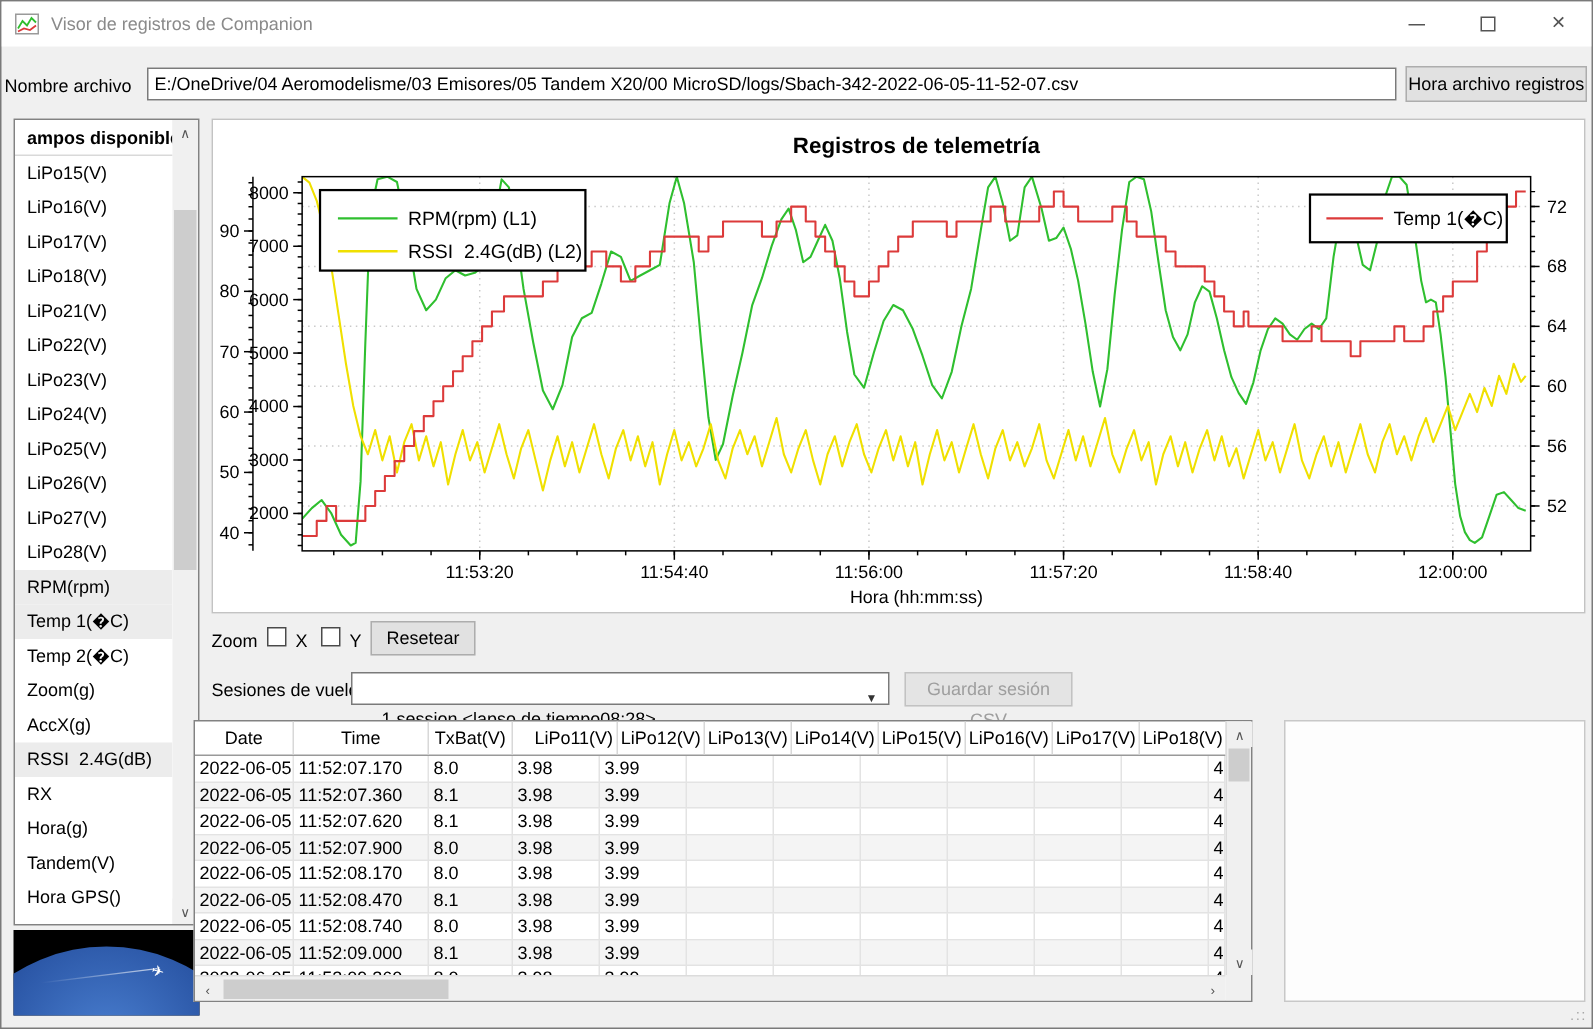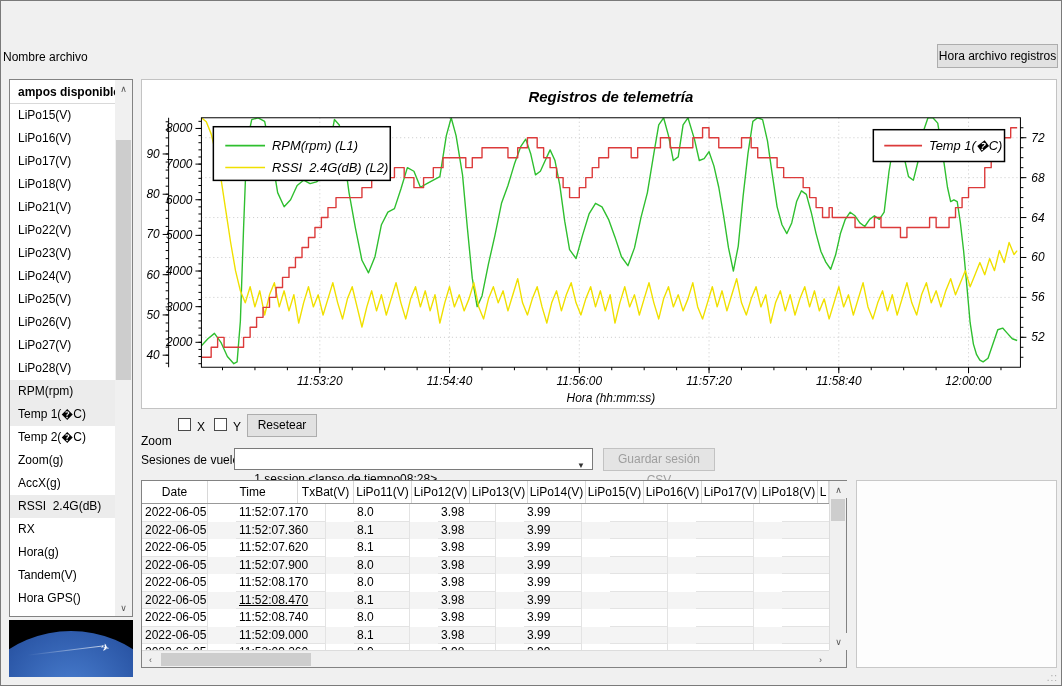--- a/index.html
+++ b/index.html
@@ -37,57 +37,75 @@
     color:#555;font-size:9px;background:#f0f0f0;}
   .sthumb{position:absolute;left:1px;right:1px;background:#cdcdcd;}
   
   .globe{position:absolute;left:8px;top:619px;width:124px;height:57px;background:#000;overflow:hidden;}
   .earth{position:absolute;width:230px;height:230px;border-radius:50%;left:50%;transform:translateX(-50%);top:11px;
     background:radial-gradient(circle at 50% 28%, #4a7fd0 0%, #2c58a8 35%, #16377a 65%, #0a2150 100%);}
   .flightline{position:absolute;left:18px;top:30px;width:78px;height:1px;
     background:linear-gradient(to right, rgba(255,255,255,0), rgba(255,255,255,.7));transform:rotate(-7deg);}
   .plane{position:absolute;left:92px;top:22px;color:#fff;font-size:10px;transform:rotate(14deg);}
   
-  .chart{position:absolute;left:140px;top:78px;width:916px;height:330px;background:#fff;border:1px solid #c3c3c3;font-style:italic;}
+  .chart{position:absolute;left:140px;top:78px;width:916px;height:330px;background:#fff;border:1px solid #c3c3c3;}
   .grid{stroke:#c9c9c9;stroke-dasharray:1 3;stroke-width:1;fill:none;}
   .tk{stroke:#000;stroke-width:1;}
   .tl{font-family:"Liberation Sans",sans-serif;font-size:12px;fill:#000;}
   .ll{font-family:"Liberation Sans",sans-serif;font-size:13px;fill:#000;white-space:pre;}
   
   .cb{position:absolute;width:13px;height:13px;background:#fff;border:1px solid #4a4a4a;}
   .combo{position:absolute;left:233px;top:447px;width:359px;height:22px;background:#fff;border:1px solid #7a7a7a;
     line-height:20px;padding-left:6px;white-space:pre;}
   .combo .arr{position:absolute;right:7px;top:7px;font-size:8px;color:#333;}
   
-  .dtable{position:absolute;left:140px;top:479px;width:706px;height:188px;background:#fff;border:1px solid #828282;}
+  .dtable{position:absolute;left:128px;top:479px;width:706px;height:188px;background:#fff;border:1px solid #828282;}
   .thead{position:absolute;left:0;top:0;display:flex;height:23px;border-bottom:1px solid #999;}
   .th{flex:none;height:22px;line-height:22px;text-align:center;border-right:1px solid #d8d8d8;
     overflow:hidden;white-space:pre;}
   .tbody{position:absolute;left:0;top:23px;width:687px;height:147px;overflow:hidden;}
-  .tr{display:flex;height:17.5px;background:#fff;gap:28px;}
+  .tr{display:flex;height:17.5px;background:#fff;}
   .tr.alt{background:#f4f4f4;}
   .td{flex:none;height:17.5px;line-height:17px;padding-left:3px;border-right:1px solid #e3e3e3;
     border-bottom:1px solid #e3e3e3;overflow:hidden;white-space:pre;}
   .tb-vscroll{position:absolute;right:0;top:0;width:17px;height:169px;background:#f0f0f0;border-left:1px solid #dcdcdc;}
   .tb-hscroll{position:absolute;left:0;bottom:0;height:17px;width:687px;background:#f0f0f0;border-top:1px solid #dcdcdc;}
   .harrow{position:absolute;top:0;width:17px;height:17px;display:flex;align-items:center;justify-content:center;
     color:#555;font-size:9px;}
   .hthumb{position:absolute;top:2px;height:13px;background:#cdcdcd;}
   .corner{position:absolute;right:0;bottom:0;width:17px;height:17px;background:#f0f0f0;}
   
   .rpanel{position:absolute;left:855px;top:479px;width:201px;height:188px;background:#fdfdfd;border:1px solid #c8c8c8;}
   .grip{position:absolute;right:3px;bottom:2px;color:#a8a8a8;font-size:10px;letter-spacing:1px;}
 </style>
 </head>
 <body>
 
 <div class="window">
 
+  <div class="titlebar">
+    <span class="app-icon">
+      <svg width="16" height="16" viewBox="0 0 16 16">
+        <rect x="0.5" y="1.5" width="15" height="13" fill="#fff" stroke="#9a9a9a"></rect>
+        <polyline points="2,11 5,6 8,9 11,4 14,7" fill="none" stroke="#2fbf2f" stroke-width="1.2"></polyline>
+        <polyline points="2,13 6,11 10,12 14,9" fill="none" stroke="#dc3a3a" stroke-width="1.2"></polyline>
+      </svg>
+    </span>
+    <span class="wtitle">Visor de registros de Companion</span>
+    <div class="wbtn min">
+        <div class="minbar"></div>
+      </div>
+    <div class="wbtn max">
+        <div class="maxbox"></div>
+      </div>
+    <div class="wbtn close">×</div>
+  </div>
 
   <span class="lbl" style="left:2px;top:49px;">Nombre archivo</span>
+  <input class="filepath" value="E:/OneDrive/04 Aeromodelisme/03 Emisores/05 Tandem X20/00 MicroSD/logs/Sbach-342-2022-06-05-11-52-07.csv" style="">
   <div class="btn open">Hora archivo registros</div>
 
   <div class="sidebar">
     <div class="sb-header">ampos disponible</div>
     <div class="sb-items">
         <div class="sb-item">LiPo15(V)</div>
         <div class="sb-item">LiPo16(V)</div>
         <div class="sb-item">LiPo17(V)</div>
         <div class="sb-item">LiPo18(V)</div>
         <div class="sb-item">LiPo21(V)</div>
@@ -315,40 +333,40 @@
         <line x1="82" y1="66" x2="122" y2="66" stroke="#2fbf2f" stroke-width="1.6"></line>
         <text class="ll" x="129" y="70.5">RPM(rpm) (L1)</text>
         <line x1="82" y1="88" x2="122" y2="88" stroke="#f0e000" stroke-width="1.6"></line>
         <text class="ll" x="129" y="92.5">RSSI  2.4G(dB) (L2)</text>
         <rect x="734" y="50" width="132" height="32" fill="#fff" stroke="#000" stroke-width="1.5"></rect>
         <line x1="745" y1="66" x2="783" y2="66" stroke="#dc3a3a" stroke-width="1.6"></line>
         <text class="ll" x="790" y="70.5">Temp 1(�C)</text>
       </svg>
   </div>
 
-  <span class="lbl" style="left:140px;top:419px;margin-top:14px;">Zoom</span>
+  <span class="lbl" style="left:140px;top:419px;">Zoom</span>
   <span class="cb" style="left:177px;top:417px;"></span>
   <span class="lbl" style="left:196px;top:419px;">X</span>
   <span class="cb" style="left:213px;top:417px;"></span>
   <span class="lbl" style="left:232px;top:419px;">Y</span>
   <div class="btn reset">Resetear</div>
 
   <span class="lbl" style="left:140px;top:452px;">Sesiones de vuelo</span>
   <div class="combo">
     <span>1 session &lt;lapso de tiempo08:28&gt;</span>
     <span class="arr">▼</span>
   </div>
   <div class="btn save">Guardar sesión CSV</div>
 
   <div class="dtable">
     <div class="thead">
         <div class="th" style="width: 66px;">Date</div>
         <div class="th" style="width: 90px;">Time</div>
         <div class="th" style="width: 56px;">TxBat(V)</div>
-        <div class="th" style="width: 58px;">LiPo11(V)</div>
+        <div class="th" style="width: 58px; margin-left: 12px;">LiPo11(V)</div>
         <div class="th" style="width: 58px;">LiPo12(V)</div>
         <div class="th" style="width: 58px;">LiPo13(V)</div>
         <div class="th" style="width: 58px;">LiPo14(V)</div>
         <div class="th" style="width: 58px;">LiPo15(V)</div>
         <div class="th" style="width: 58px;">LiPo16(V)</div>
         <div class="th" style="width: 58px;">LiPo17(V)</div>
         <div class="th" style="width: 58px;">LiPo18(V)</div>
         <div class="th" style="width: 11px;">L</div>
       </div>
     <div class="tbody">
@@ -417,21 +435,21 @@
           <div class="td" style="width: 58px;"></div>
           <div class="td" style="width: 58px;"></div>
           <div class="td" style="width: 58px;"></div>
           <div class="td" style="width: 58px;"></div>
           <div class="td" style="width: 58px;"></div>
           <div class="td" style="width: 58px;"></div>
           <div class="td" style="width: 11px;">4</div>
         </div>
         <div class="tr alt">
           <div class="td" style="width: 66px;">2022-06-05</div>
-          <div class="td" style="width: 90px; text-decoration: underline;">11:52:08.470</div>
+          <div class="td" style="width: 90px;">11:52:08.470</div>
           <div class="td" style="width: 56px;">8.1</div>
           <div class="td" style="width: 58px;">3.98</div>
           <div class="td" style="width: 58px;">3.99</div>
           <div class="td" style="width: 58px;"></div>
           <div class="td" style="width: 58px;"></div>
           <div class="td" style="width: 58px;"></div>
           <div class="td" style="width: 58px;"></div>
           <div class="td" style="width: 58px;"></div>
           <div class="td" style="width: 58px;"></div>
           <div class="td" style="width: 11px;">4</div>

